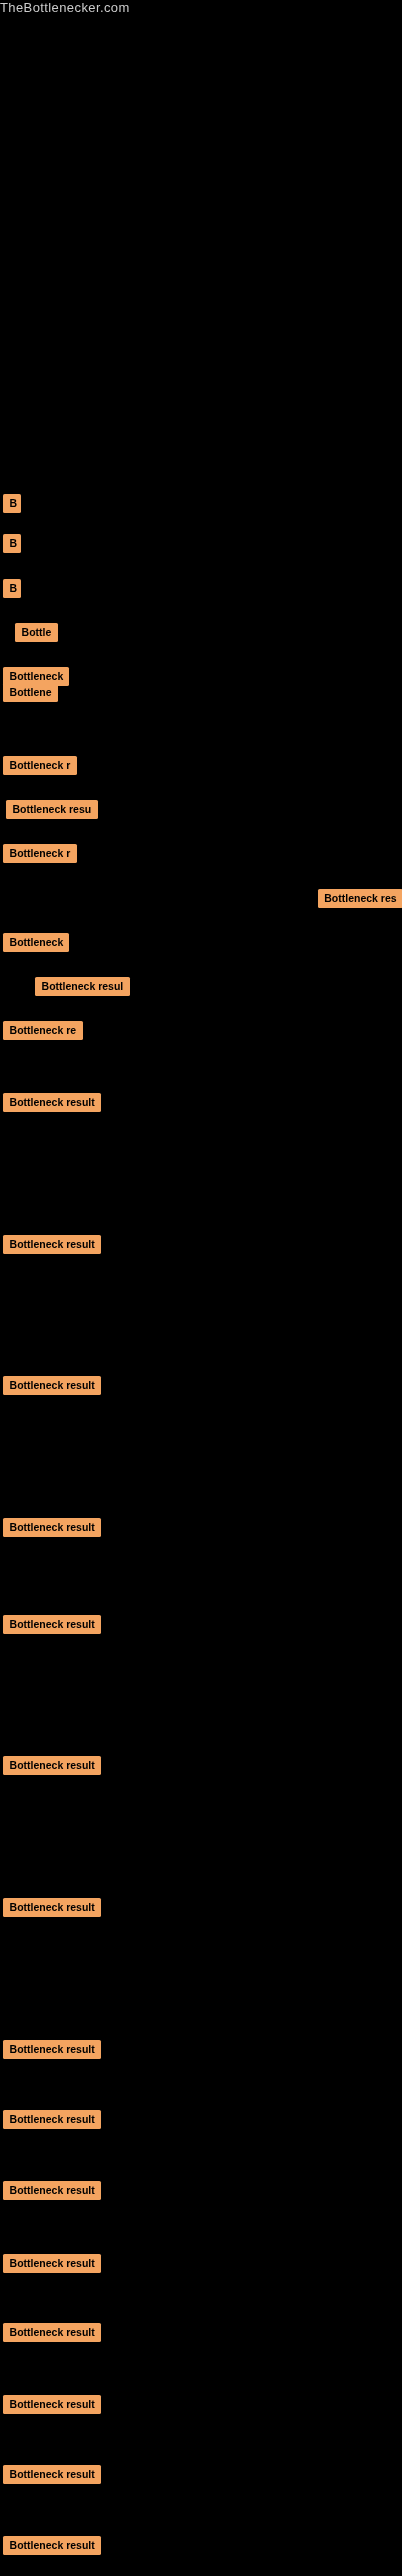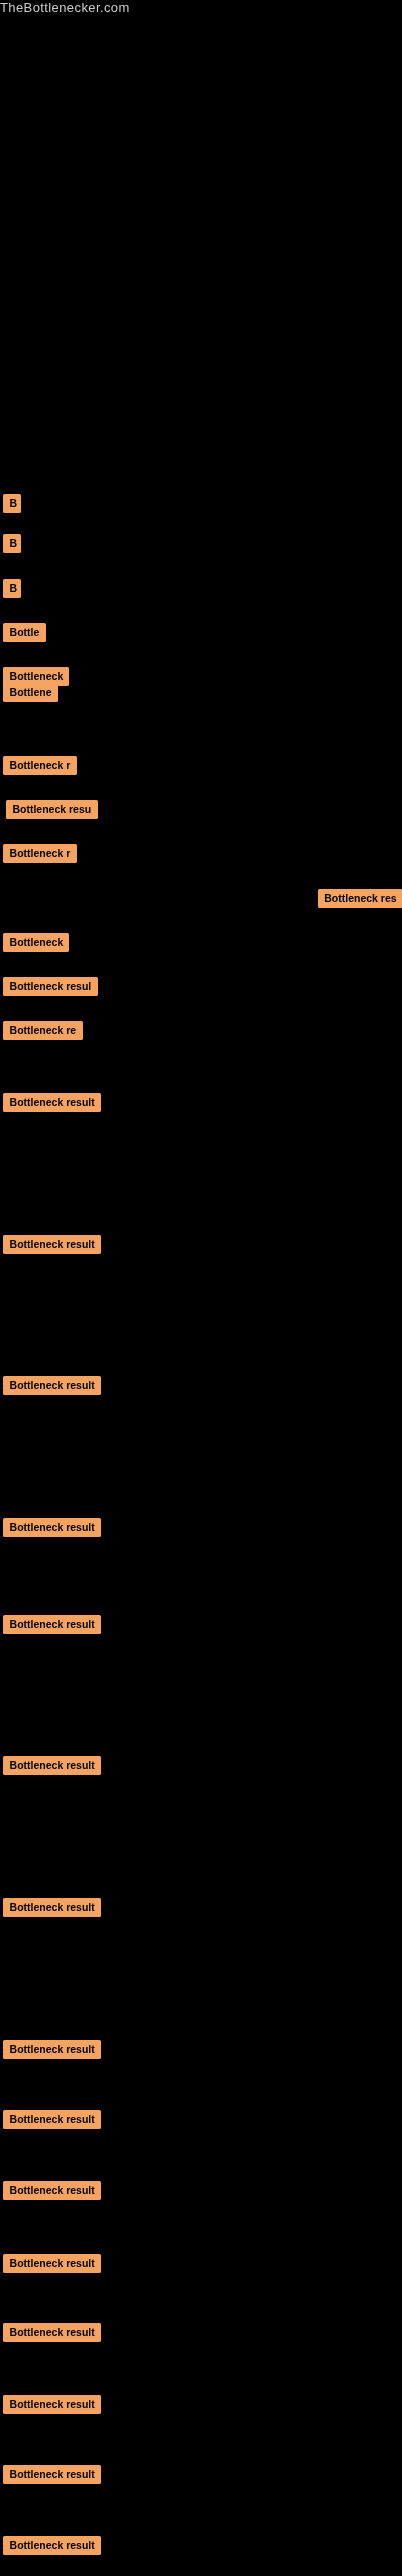--- a/index.html
+++ b/index.html
@@ -41,29 +41,29 @@
 <body>
 
 <div>
   <span class="site-title">TheBottlenecker.com</span>
 </div>
 
 <div id="results-wrapper">
 <div style="position: absolute; top: 491px; left: 0px; width: 100%;"><span class="bottleneck-label" style="max-width: 17.7px; overflow: hidden; display: inline-block;">B</span></div>
     <div style="position: absolute; top: 531px; left: 0px; width: 100%;"><span class="bottleneck-label" style="max-width: 17.7px; overflow: hidden; display: inline-block;">B</span></div>
     <div style="position: absolute; top: 576px; left: 0px; width: 100%;"><span class="bottleneck-label" style="max-width: 17.7px; overflow: hidden; display: inline-block;">B</span></div>
-    <div style="position: absolute; top: 620px; left: 0px; width: 100%;"><span class="bottleneck-label" style="max-width: 47px; overflow: hidden; display: inline-block;">Bottle</span></div>
+    <div style="position: absolute; top: 620px; left: 0px; width: 100%; padding-left: 12px;"><span class="bottleneck-label" style="max-width: 47px; overflow: hidden; display: inline-block;">Bottle</span></div>
     <div style="position: absolute; top: 664px; left: 0px; width: 100%;"><span class="bottleneck-label" style="max-width: 66px; overflow: hidden; display: inline-block;">Bottleneck</span></div>
     <div style="position: absolute; top: 680px; left: 0px; width: 100%;"><span class="bottleneck-label" style="max-width: 58px; overflow: hidden; display: inline-block;">Bottlene</span></div>
     <div style="position: absolute; top: 753px; left: 0px; width: 100%;"><span class="bottleneck-label" style="max-width: 81px; overflow: hidden; display: inline-block;">Bottleneck r</span></div>
     <div style="position: absolute; top: 797px; left: 0px; width: 100%;"><span class="bottleneck-label" style="max-width: 98px; overflow: hidden; display: inline-block; margin-left: 6px;">Bottleneck resu</span></div>
     <div style="position: absolute; top: 841px; left: 0px; width: 100%;"><span class="bottleneck-label" style="max-width: 81px; overflow: hidden; display: inline-block;">Bottleneck r</span></div>
     <div style="position: absolute; top: 886px; left: 0px; width: 100%; text-align: right;"><span class="bottleneck-label" style="max-width: 90px; overflow: hidden; display: inline-block;">Bottleneck res</span></div>
     <div style="position: absolute; top: 930px; left: 0px; width: 100%;"><span class="bottleneck-label" style="max-width: 66px; overflow: hidden; display: inline-block;">Bottleneck</span></div>
-    <div style="position: absolute; top: 974px; left: 0px; width: 100%;"><span class="bottleneck-label" style="max-width: 105px; overflow: hidden; display: inline-block;">Bottleneck resul</span></div>
+    <div style="position: absolute; top: 974px; left: 0px; width: 100%; padding-left: 32px;"><span class="bottleneck-label" style="max-width: 105px; overflow: hidden; display: inline-block;">Bottleneck resul</span></div>
     <div style="position: absolute; top: 1018px; left: 0px; width: 100%;"><span class="bottleneck-label" style="max-width: 87px; overflow: hidden; display: inline-block;">Bottleneck re</span></div>
     <div style="position: absolute; top: 1090px; left: 0px; width: 100%;"><span class="bottleneck-label" style="max-width: 117px; overflow: hidden; display: inline-block;">Bottleneck result</span></div>
     <div style="position: absolute; top: 1232px; left: 0px; width: 100%;"><span class="bottleneck-label" style="max-width: 117px; overflow: hidden; display: inline-block;">Bottleneck result</span></div>
     <div style="position: absolute; top: 1373px; left: 0px; width: 100%;"><span class="bottleneck-label" style="max-width: 117px; overflow: hidden; display: inline-block;">Bottleneck result</span></div>
     <div style="position: absolute; top: 1515px; left: 0px; width: 100%;"><span class="bottleneck-label" style="max-width: 117px; overflow: hidden; display: inline-block;">Bottleneck result</span></div>
     <div style="position: absolute; top: 1612px; left: 0px; width: 100%;"><span class="bottleneck-label" style="max-width: 117px; overflow: hidden; display: inline-block;">Bottleneck result</span></div>
     <div style="position: absolute; top: 1753px; left: 0px; width: 100%;"><span class="bottleneck-label" style="max-width: 117px; overflow: hidden; display: inline-block;">Bottleneck result</span></div>
     <div style="position: absolute; top: 1895px; left: 0px; width: 100%;"><span class="bottleneck-label" style="max-width: 117px; overflow: hidden; display: inline-block;">Bottleneck result</span></div>
     <div style="position: absolute; top: 2037px; left: 0px; width: 100%;"><span class="bottleneck-label" style="max-width: 117px; overflow: hidden; display: inline-block;">Bottleneck result</span></div>
     <div style="position: absolute; top: 2107px; left: 0px; width: 100%;"><span class="bottleneck-label" style="max-width: 117px; overflow: hidden; display: inline-block;">Bottleneck result</span></div>

